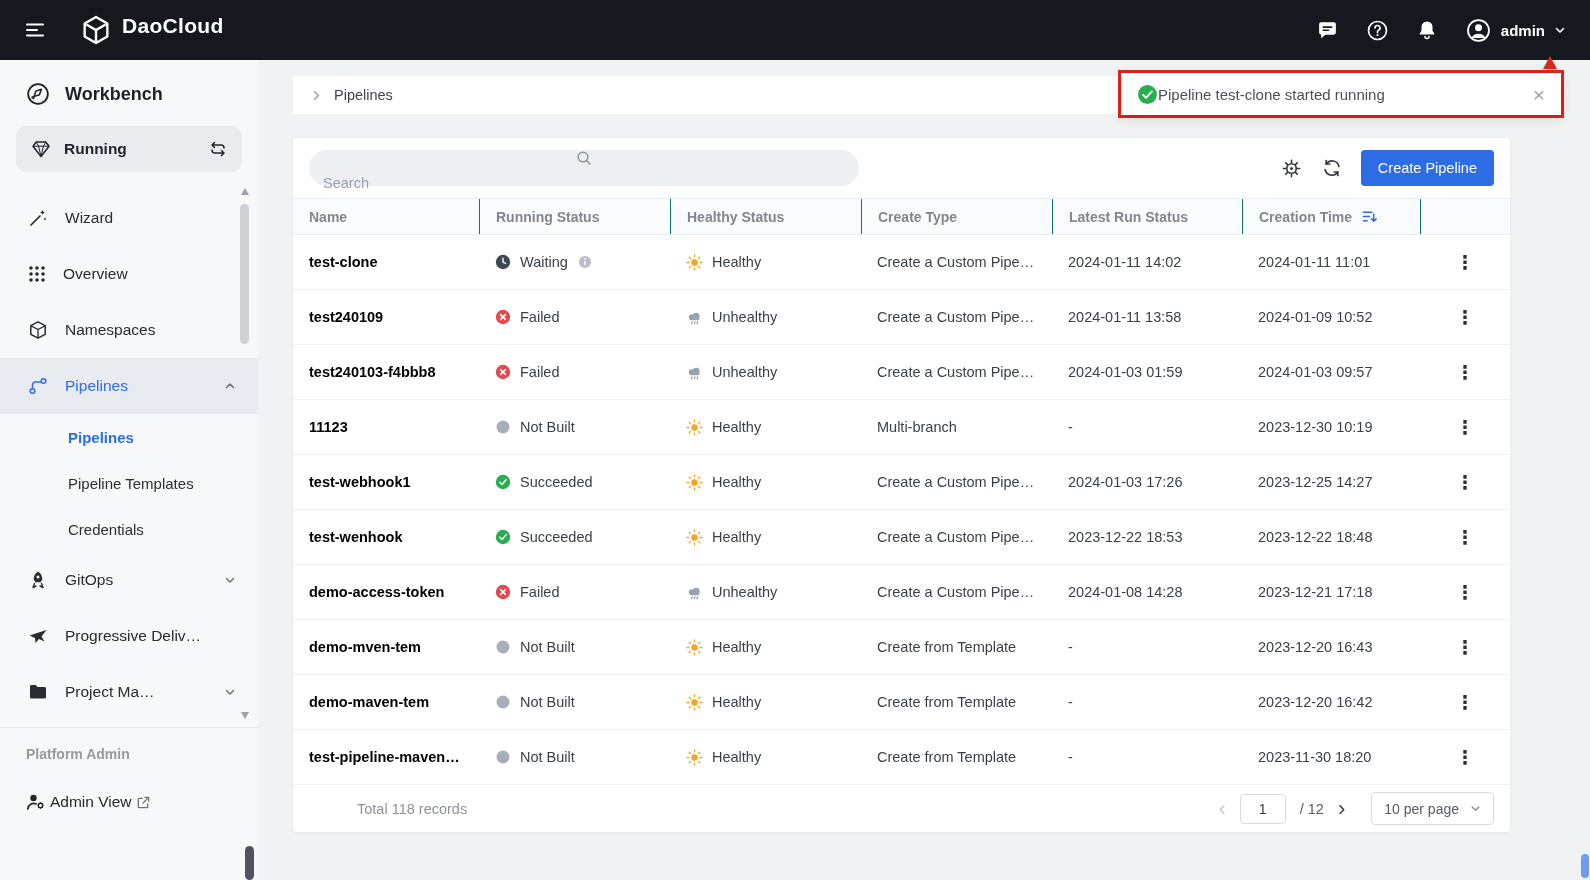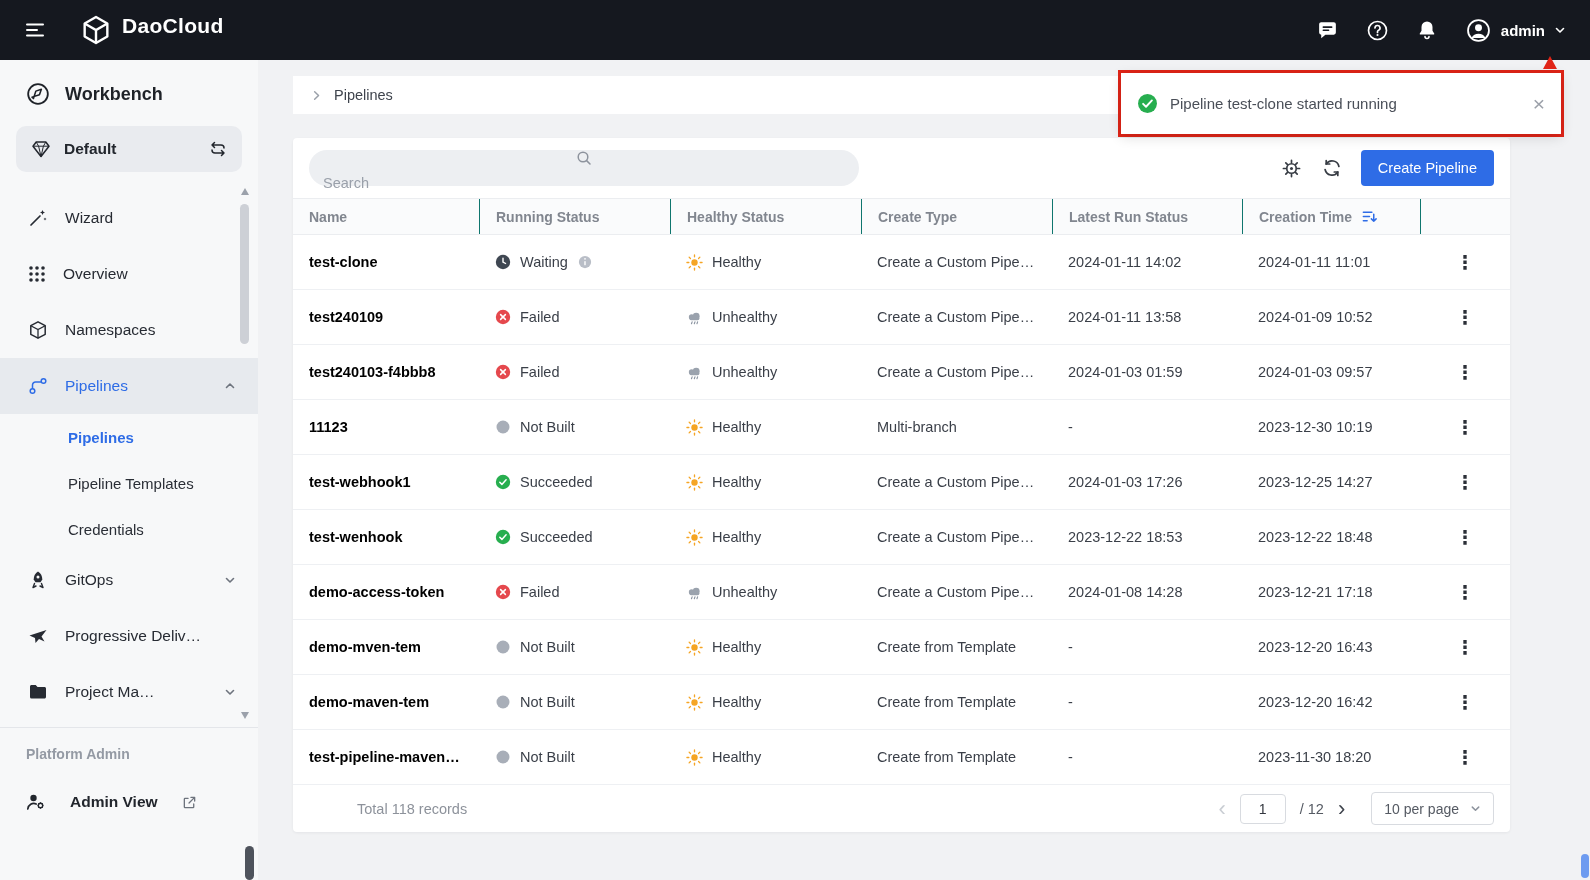--- a/index.html
+++ b/index.html
@@ -26,21 +26,21 @@
   .nav{flex:1;overflow:hidden;position:relative;padding-top:6px;}
   .nav-item{height:56px;display:flex;align-items:center;gap:17px;padding:0 22px 0 28px;font-size:15.5px;color:#272b33;cursor:pointer;}
   .nav-item.active{background:#e7eaee;color:var(--accent,#2e6ce6);}
   .nav-item .chev{margin-left:auto;display:flex;color:#6e747e;}
   .nav-item.active .chev{color:#6e747e;}
   .nicon{display:flex;}
   .sub-item{height:46px;display:flex;align-items:center;padding-left:68px;font-size:15px;color:#2a2e36;cursor:pointer;}
   .sub-item.active{color:var(--accent,#2e6ce6);font-weight:600;}
   .sidebar-bottom{height:153px;border-top:1px solid #e4e6ea;padding:18px 26px 0;}
   .pa-label{font-size:14px;color:#949aa4;font-weight:700;}
-  .admin-view{display:flex;align-items:center;gap:24px;margin-top:30px;font-size:15.5px;font-weight:700;color:#22262d;cursor:pointer;}
+  .admin-view{display:flex;align-items:center;gap:4px;margin-top:30px;font-size:15.5px;font-weight:400;color:#22262d;cursor:pointer;}
   .admin-view .ext{display:flex;color:#6d737d;}
   
   .nav-scrollbar{position:absolute;right:9px;top:4px;bottom:8px;width:9px;}
   .nav-sb-up,.nav-sb-down{width:0;height:0;border-left:4.5px solid transparent;border-right:4.5px solid transparent;margin:0 auto;}
   .nav-sb-up{border-bottom:7px solid #9ba1ab;}
   .nav-sb-down{border-top:7px solid #9ba1ab;position:absolute;bottom:0;left:0;right:0;margin:auto;}
   .nav-sb-thumb{position:absolute;top:16px;left:0;width:9px;height:140px;background:#cdd0d6;border-radius:5px;}
   .sidebar-edge-thumb{position:absolute;right:4px;bottom:0;width:9px;height:34px;background:#4e535c;border-radius:5px;}
 
   
@@ -73,21 +73,21 @@
   .tfoot{height:47px;display:flex;align-items:center;padding:0 16px;color:#8d929b;font-size:14.5px;margin-left:48px;}
   .pager{margin-left:auto;display:flex;align-items:center;gap:14px;color:#555a63;}
   .pg-prev{color:#c9cdd3;font-size:22px;line-height:1;}
   .pg-next{color:#3f444d;font-size:22px;line-height:1;cursor:pointer;}
   .pg-box{width:46px;height:30px;border:1px solid #d8dbe0;border-radius:4px;display:flex;align-items:center;justify-content:center;font-size:14px;color:#33373f;background:#fff;cursor:text;}
   .per-page{margin-left:12px;height:33px;border:1px solid #d8dbe0;border-radius:4px;display:flex;align-items:center;gap:11px;padding:0 12px;font-size:14px;color:#555a63;cursor:pointer;background:#fff;}
   .chev-sm{display:flex;color:#8d939d;}
 
   
   .toast-wrap{position:absolute;top:70px;right:26px;z-index:20;border:3px solid var(--annotation,#e02417);}
-  .toast{background:#fff;height:61px;width:440px;display:flex;align-items:center;gap:12px;padding:0 16px;box-shadow:0 3px 12px rgba(0,0,0,.14);}
+  .toast{background:#fff;height:42px;width:440px;display:flex;align-items:center;padding:0 16px;box-shadow:0 3px 12px rgba(0,0,0,.14);}
   .toast-msg{font-size:15px;color:#4a4f58;}
   .toast-close{margin-left:auto;color:#9ba0a9;font-size:21px;line-height:1;cursor:pointer;}
   .annot-arrow{position:absolute;top:56px;right:33px;width:0;height:0;border-left:7px solid transparent;border-right:7px solid transparent;border-bottom:13px solid var(--annotation,#e02417);z-index:21;}
 
   .page-scroll-thumb{position:absolute;right:1px;bottom:2px;width:8px;height:24px;background:#6d9bf0;border-radius:4px;z-index:30;}
 </style>
 </head>
 <body>
 
 <header class="topbar">
@@ -155,21 +155,21 @@
     <span class="wb-title">Workbench</span>
   </div>
 
   <div class="workspace">
     <span>
       <svg width="20" height="20" viewBox="0 0 20 20">
           <path d="M5.2 3h9.6L18 7.2 10 17.5 2 7.2z" fill="none" stroke="#22262d" stroke-width="1.5" stroke-linejoin="round"></path>
           <path d="M2 7.2h16M7.6 7.2L10 17.5 12.4 7.2M5.2 3l2.4 4.2M14.8 3l-2.4 4.2" fill="none" stroke="#22262d" stroke-width="1"></path>
         </svg>
     </span>
-    <span>Default</span>
+    <span>Running</span>
     <span class="swap">
       <svg width="18" height="18" viewBox="0 0 18 18">
           <path d="M5.5 2.5L3 5l2.5 2.5M3 5h9a3 3 0 0 1 3 3M12.5 15.5L15 13l-2.5-2.5M15 13H6a3 3 0 0 1-3-3" fill="none" stroke="#22262d" stroke-width="1.5" stroke-linecap="round" stroke-linejoin="round"></path>
         </svg>
     </span>
   </div>
 
   <nav class="nav">
     <div class="nav-item">
       <span class="nicon">

